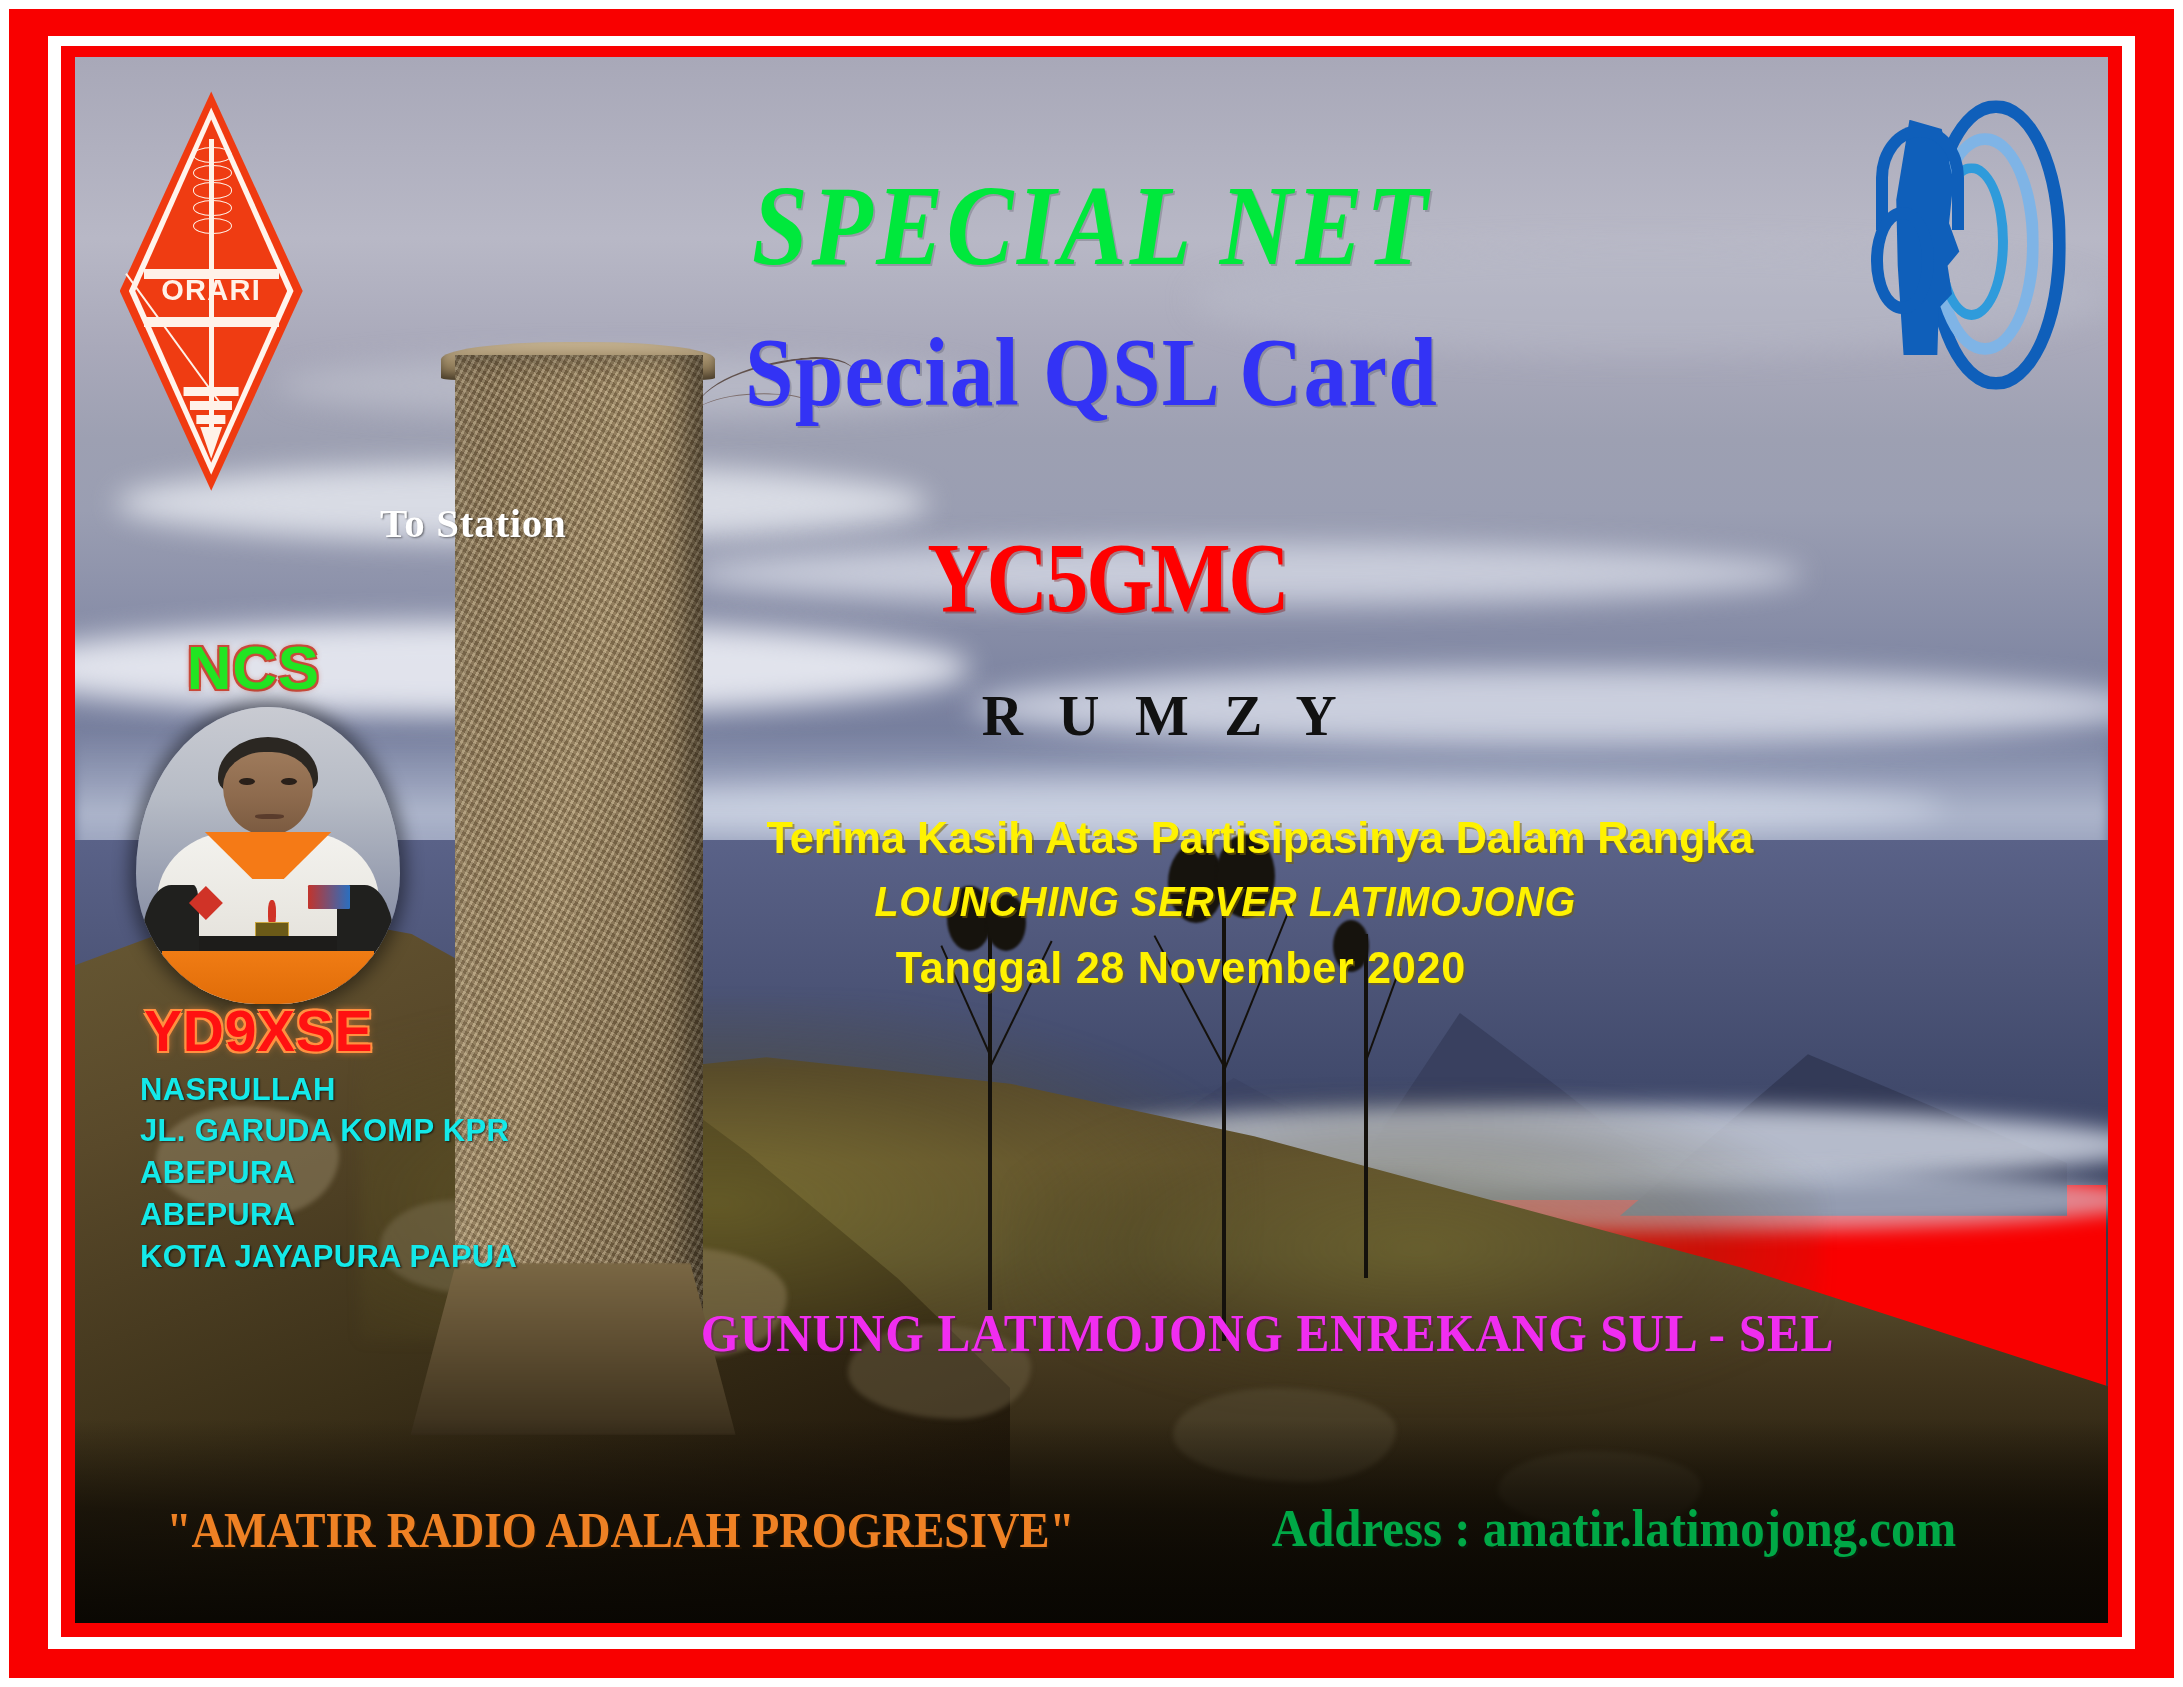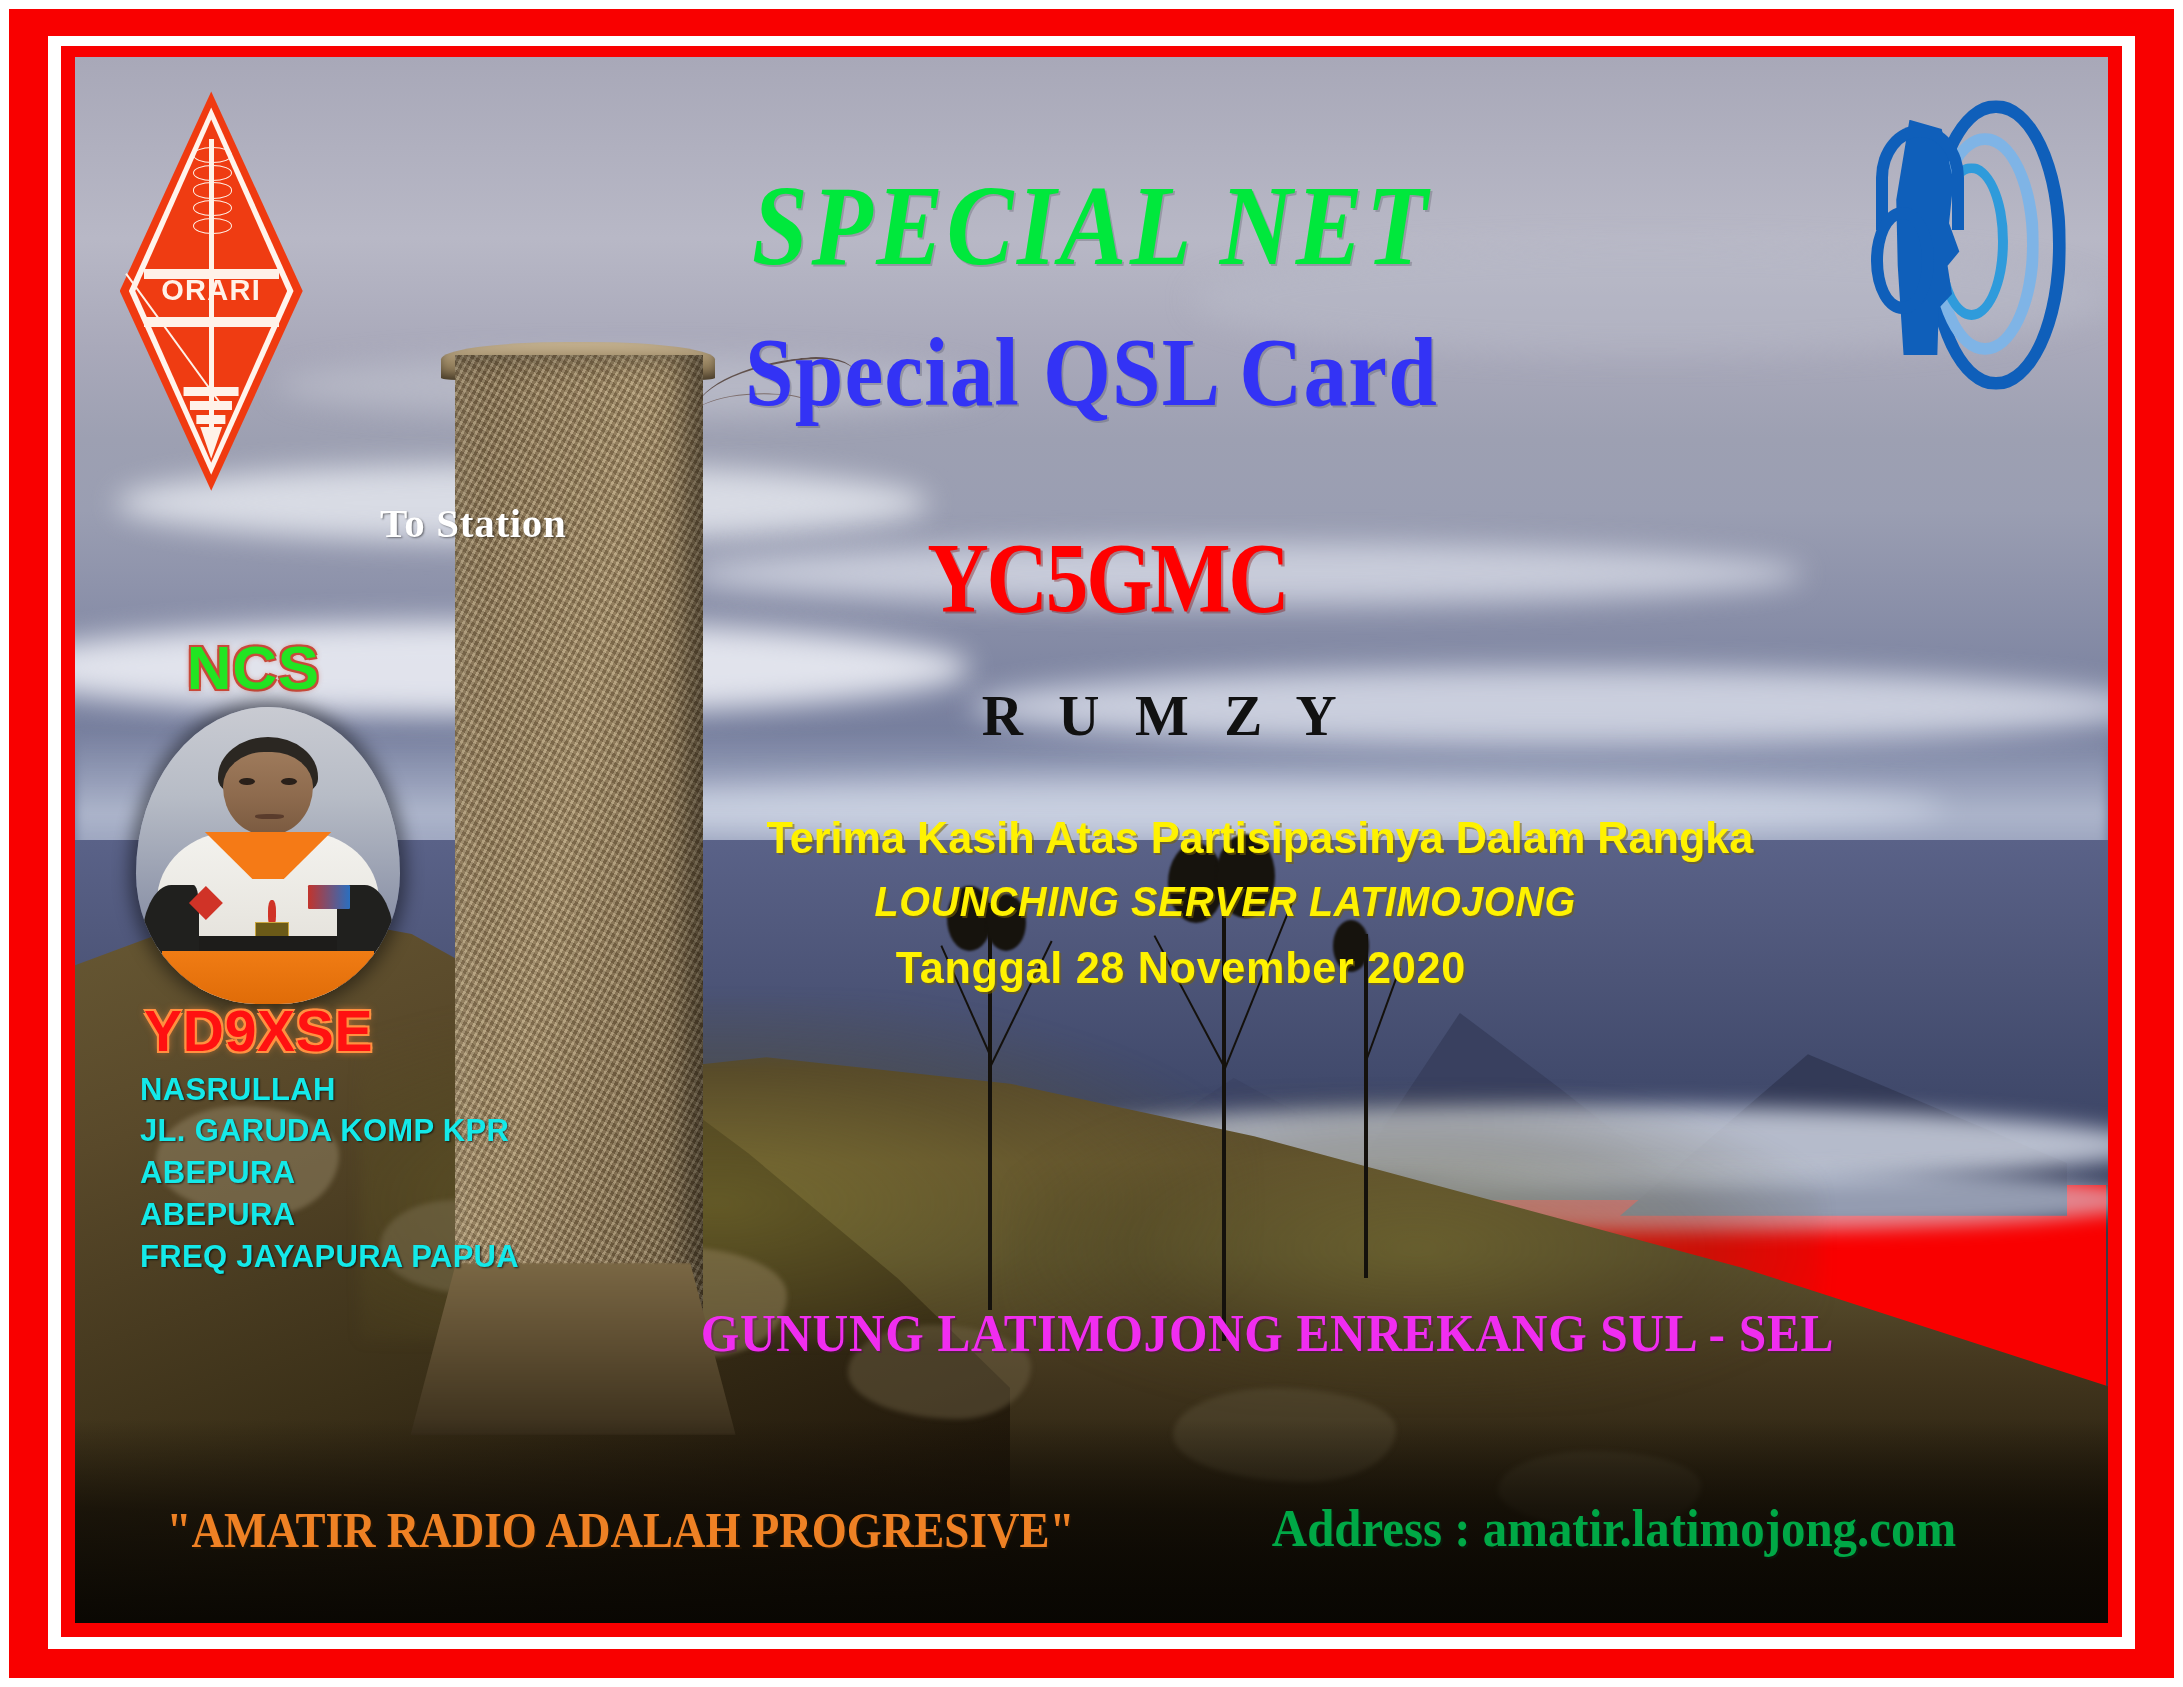--- a/index.html
+++ b/index.html
@@ -601,21 +601,21 @@
         <div class="belt"></div>
         <div class="sash"></div>
       </div>
       <div class="t yd9xse-label">YD9XSE</div>
 
       <div class="addr">
         <div>NASRULLAH</div>
         <div>JL. GARUDA KOMP KPR</div>
         <div>ABEPURA</div>
         <div>ABEPURA</div>
-        <div>FREQ JAYAPURA PAPUA</div>
+        <div>KOTA JAYAPURA PAPUA</div>
       </div>
 
       <table class="qso-table">
         <tbody>
       </tbody>
         </table>
 
       <div class="t gunung">GUNUNG LATIMOJONG ENREKANG SUL - SEL</div>
 
       <div class="t slogan">"AMATIR  RADIO ADALAH PROGRESIVE"</div>

